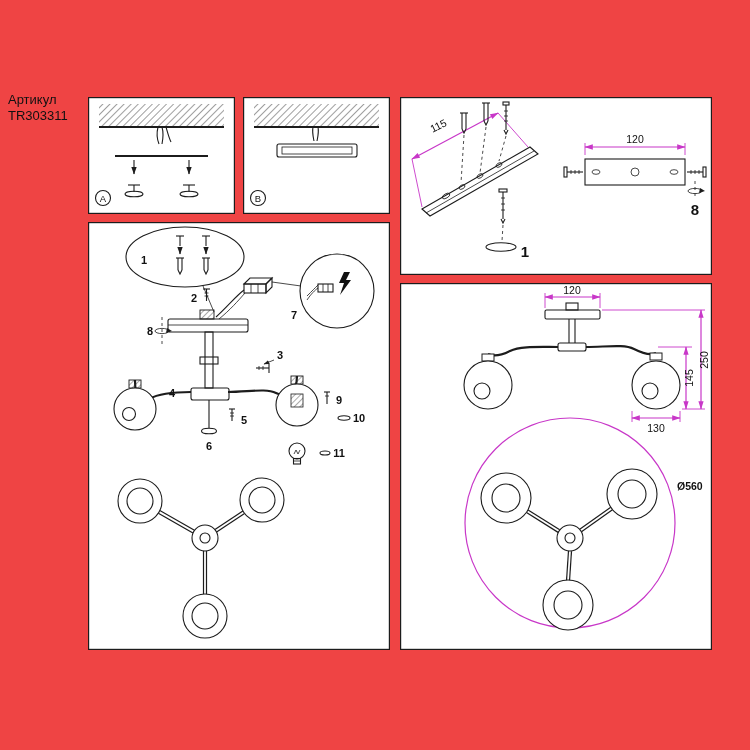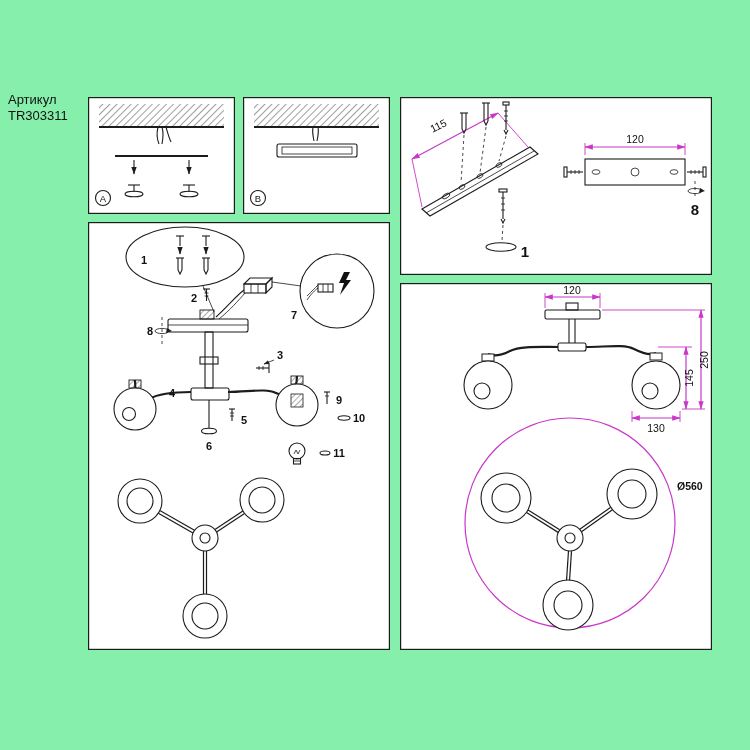--- a/index.html
+++ b/index.html
@@ -1,17 +1,17 @@
 <!DOCTYPE html>
 <html><head>
 <meta charset="utf-8">
 <style>
   html,body{margin:0;padding:0;}
   body{width:750px;height:750px;background:#fff;font-family:"Liberation Sans","DejaVu Sans",sans-serif;color:#111;overflow:hidden;}
-  .page{position:relative;width:750px;height:750px;background:#86efac;}
+  .page{position:relative;width:750px;height:750px;background:#ef4444;}
   .article{position:absolute;left:8px;top:92px;font-size:13px;line-height:1.2;color:#111;}
   .panel{position:absolute;}
   .frame{fill:#ffffff;stroke:#1c1c1c;stroke-width:1.2;}
   .ln{stroke:#1c1c1c;stroke-width:1.1;fill:none;}
   .lnt{stroke:#1c1c1c;stroke-width:0.8;fill:none;}
   .ln2{stroke:#1c1c1c;stroke-width:1.8;fill:none;}
   .tube{stroke:#1c1c1c;stroke-width:2.2;fill:none;}
   .armk{stroke:#1c1c1c;stroke-width:4.2;fill:none;}
   .armw{stroke:#ffffff;stroke-width:1.8;fill:none;}
   .fillw{fill:#ffffff;}

